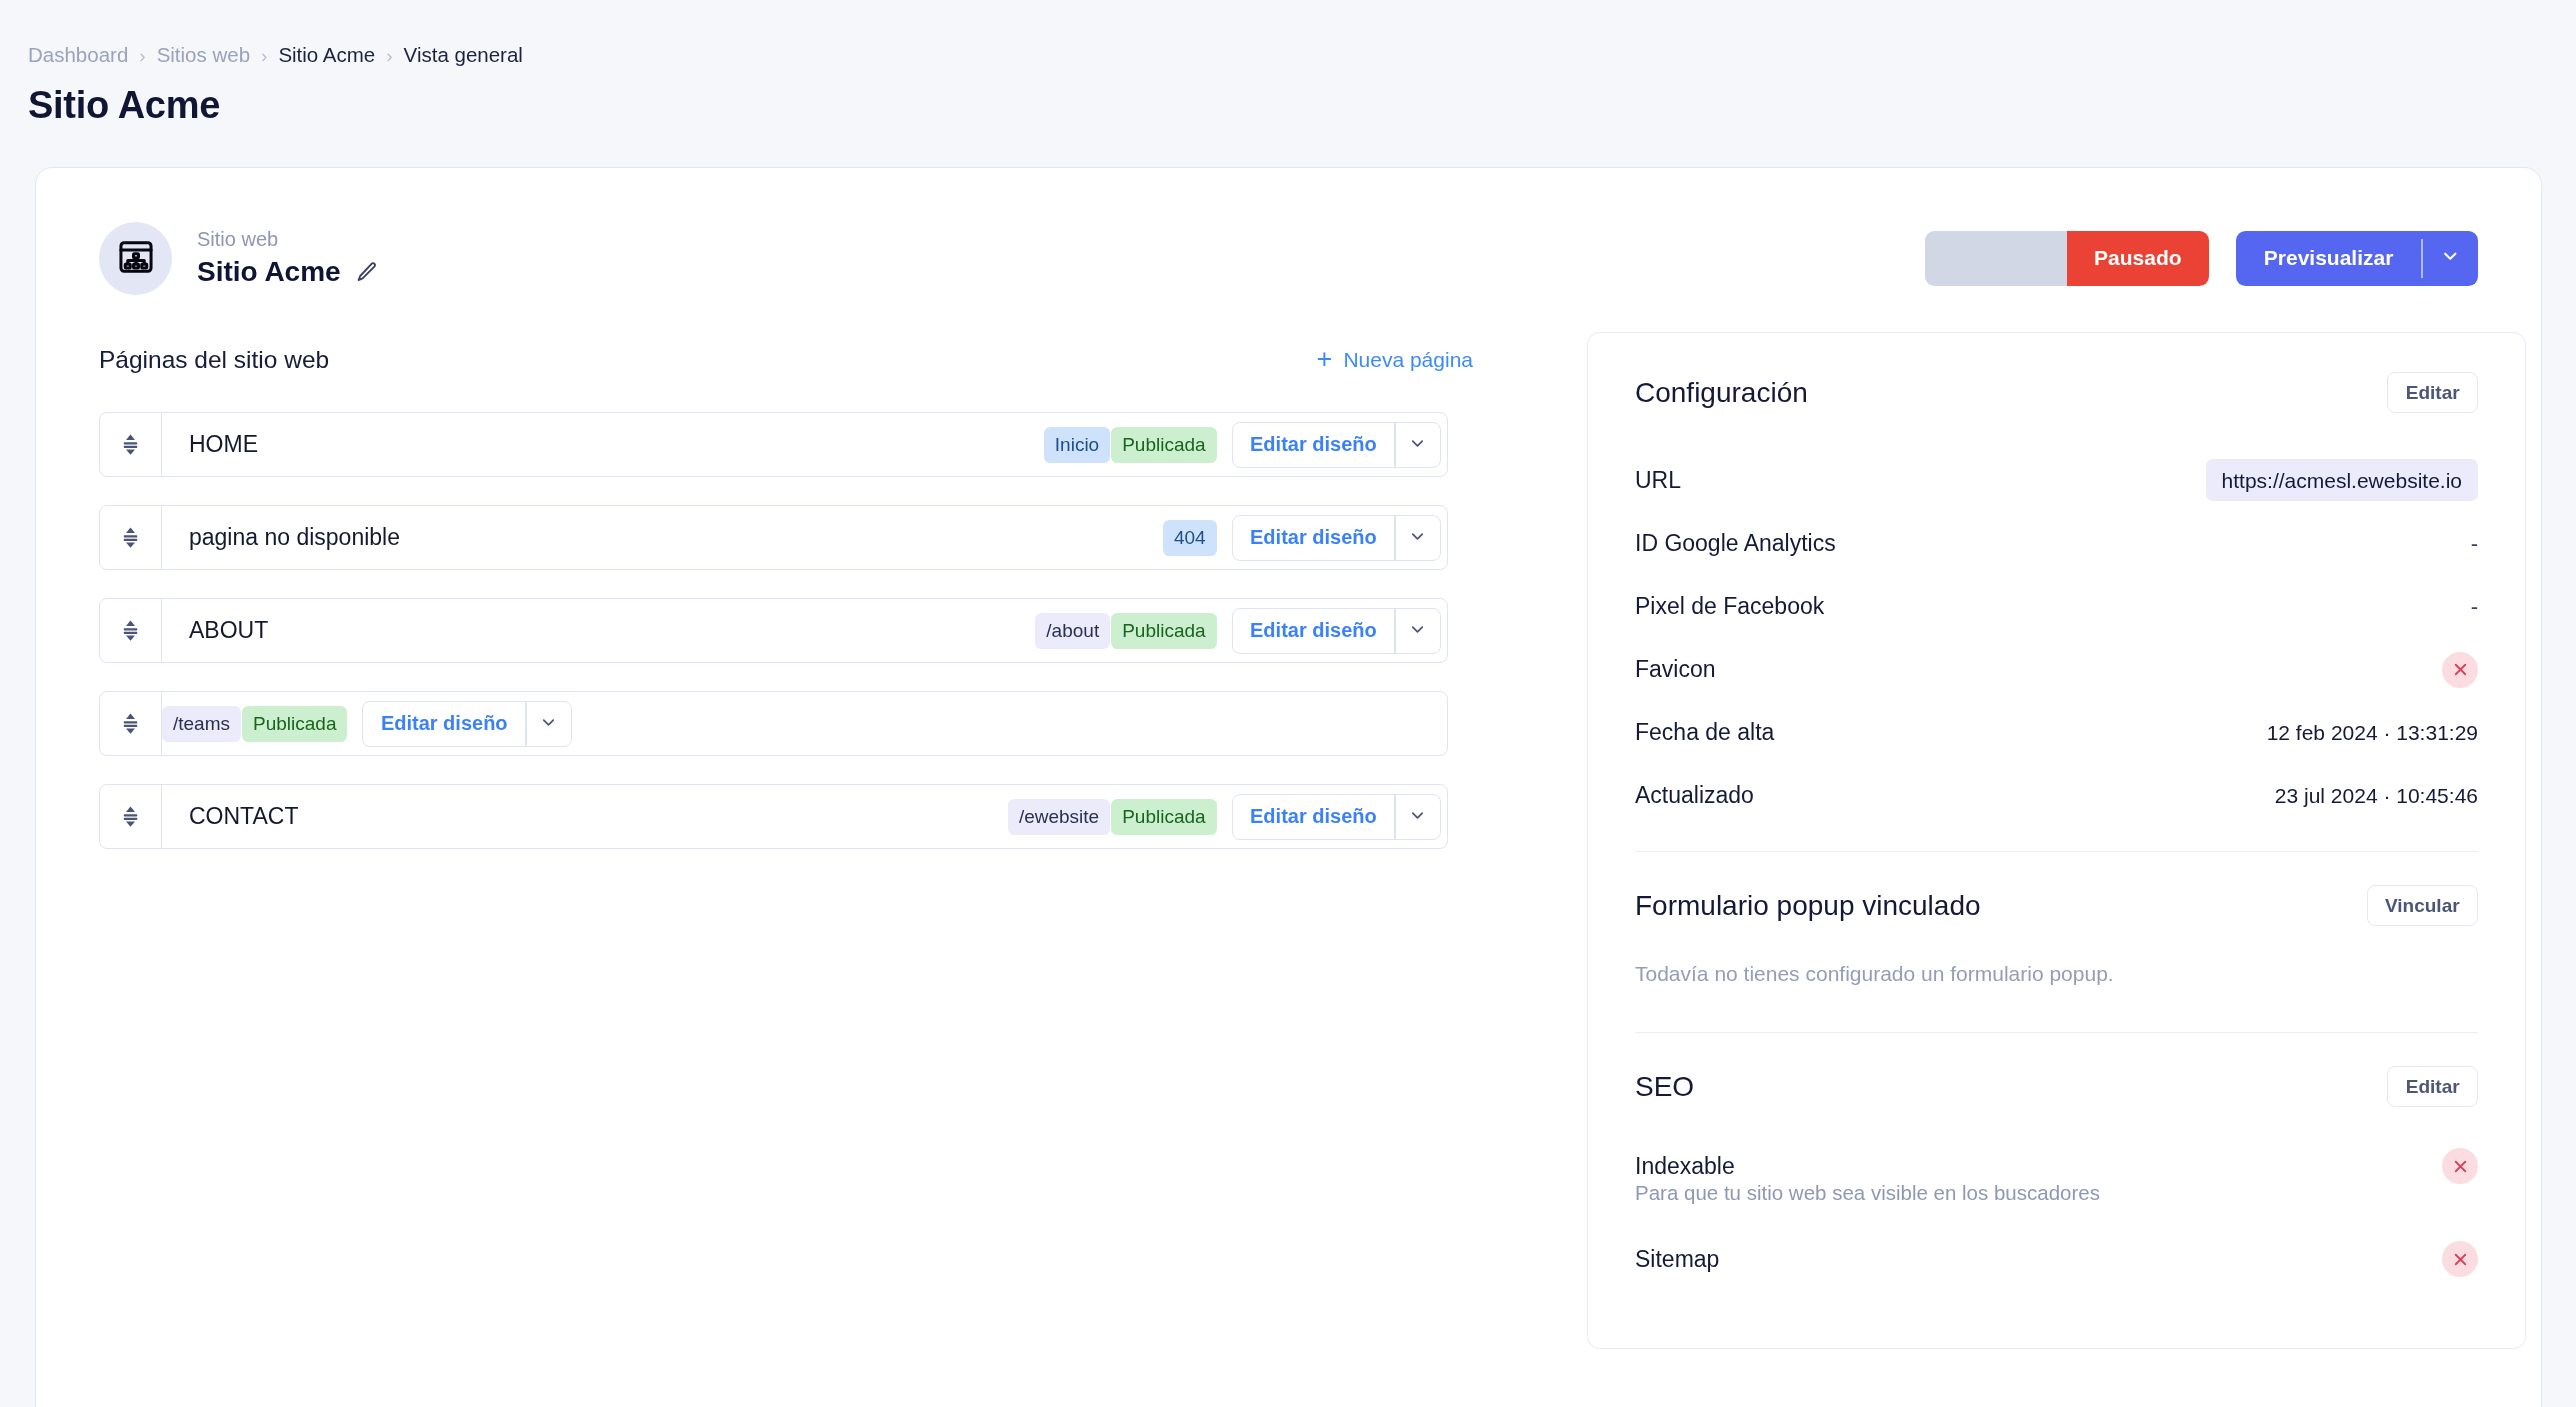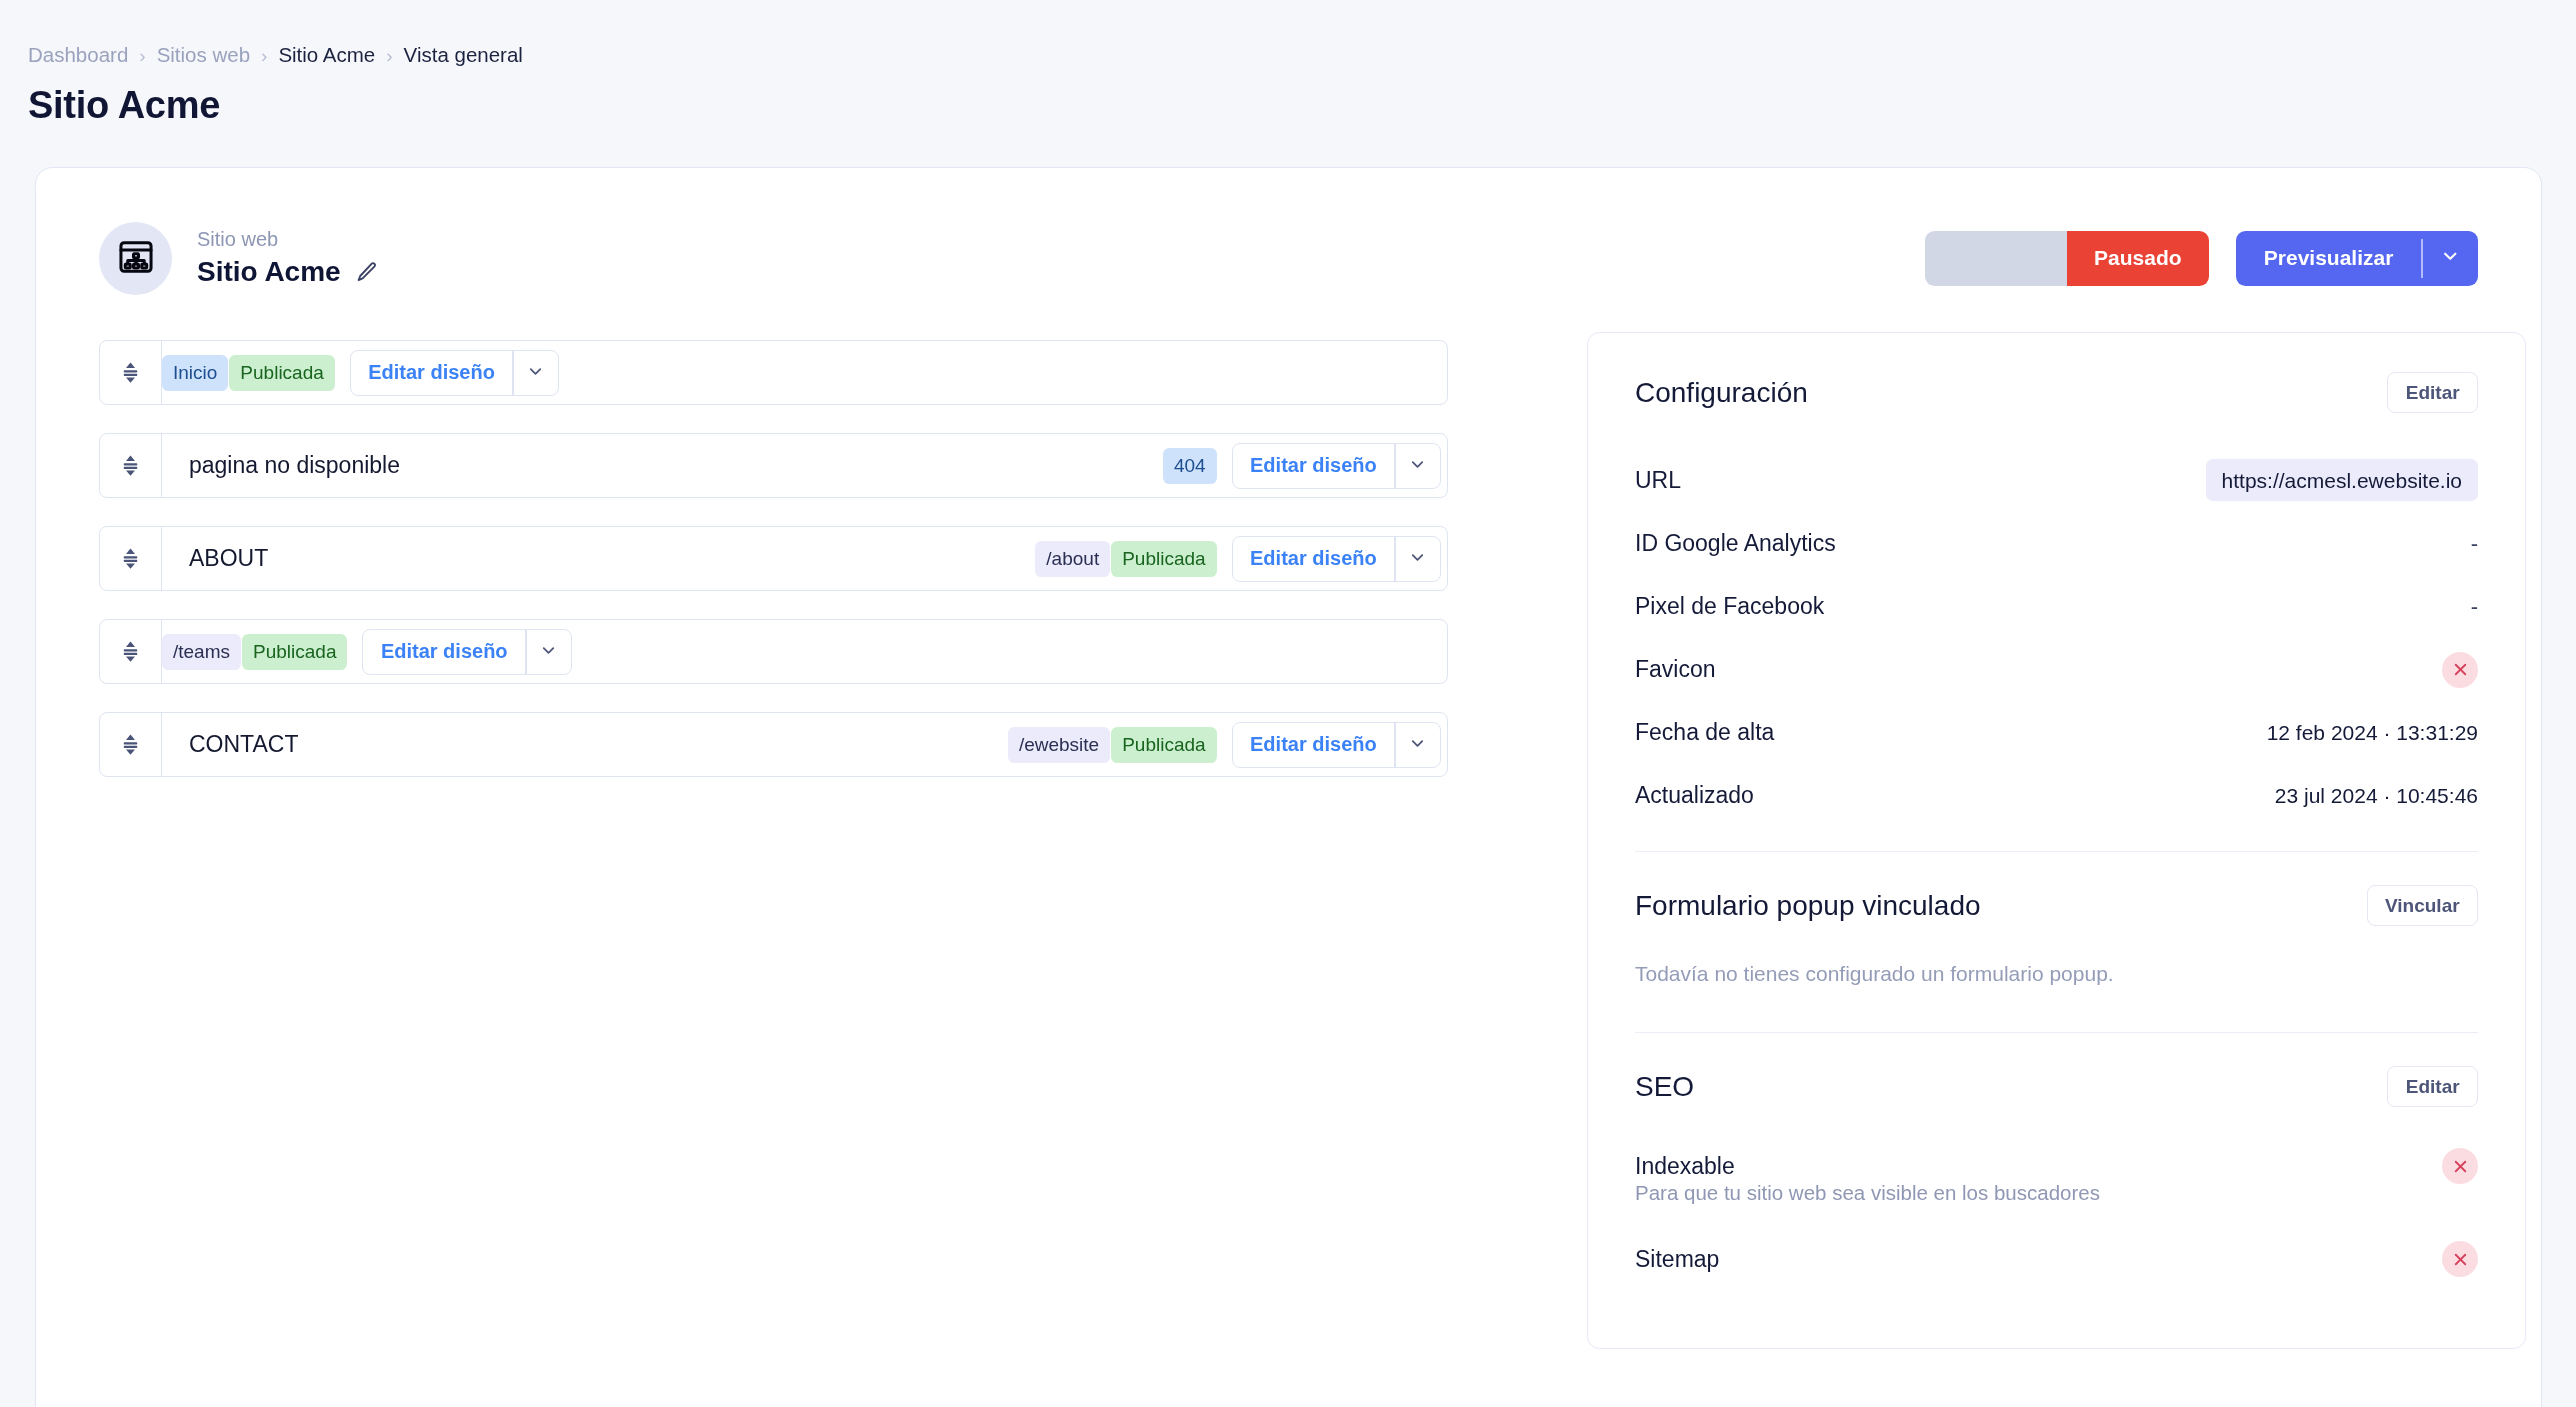--- a/index.html
+++ b/index.html
@@ -398,31 +398,39 @@
               </svg>
           </span>
         </div>
       </div>
     </div>
   </div>
 
   <div class="card-body">
 
     <div class="col-left">
+      <div class="pages-head">
+        <span class="pages-title">Páginas del sitio web</span>
+        <span class="new-page-link">
+          <span class="plus-glyph">+</span>
+          <span>Nueva página</span>
+        </span>
+      </div>
 
       <div id="page-rows">
           <div class="page-row">
             <div class="drag-cell">
               <svg width="27" height="27" viewBox="0 0 24 24" fill="#4a5478">
                 <polygon points="12,3 16,8 8,8"></polygon>
                 <rect x="6" y="10" width="12" height="1.9" rx="0.6"></rect>
                 <rect x="6" y="13.2" width="12" height="1.9" rx="0.6"></rect>
                 <polygon points="12,21 16,16.4 8,16.4"></polygon>
               </svg>
             </div>
+            <div class="page-name">HOME</div>
             <div class="row-right">
               <span class="chip chip-home">Inicio</span>
               <span class="chip chip-pub">Publicada</span>
               <div class="edit-split">
                 <div class="label">Editar diseño</div>
                 <div class="vline"></div>
                 <div class="caret">
                   <span><svg width="19" height="19" viewBox="0 0 24 24" fill="none" stroke="#4d5578" stroke-width="2.2" stroke-linecap="round" stroke-linejoin="round">
                       <polyline points="6 9 12 15 18 9"></polyline>
                     </svg></span>

